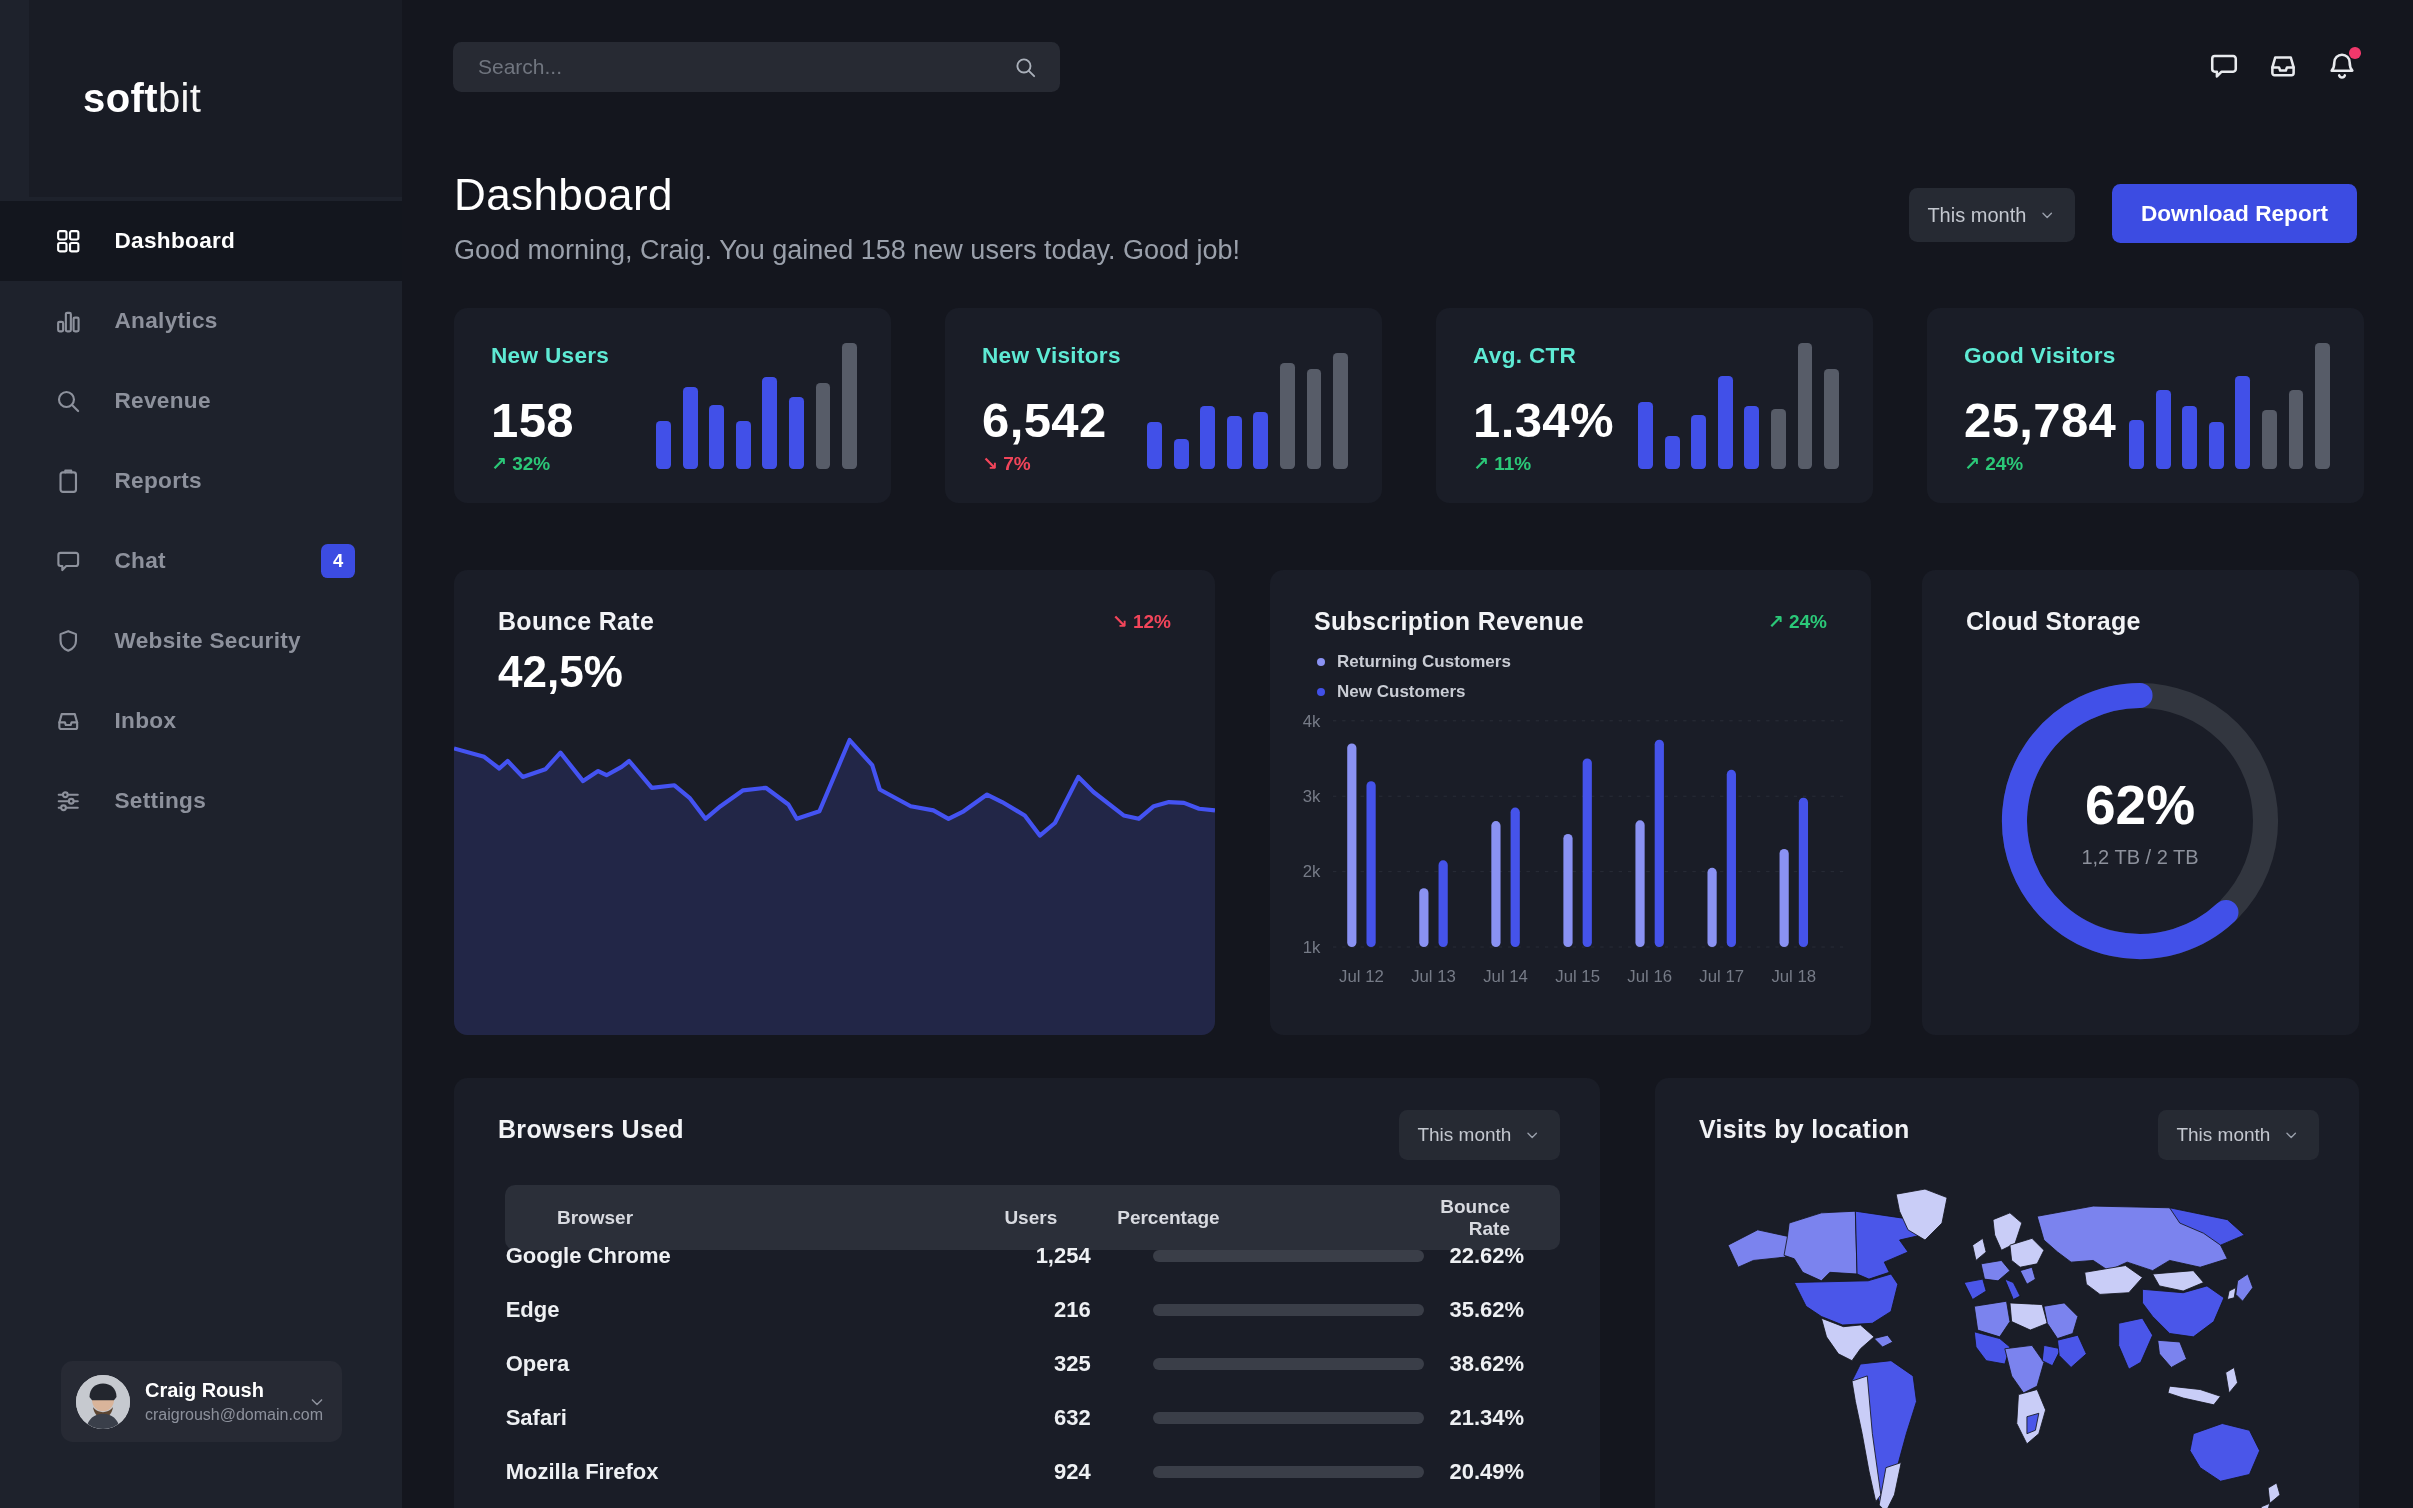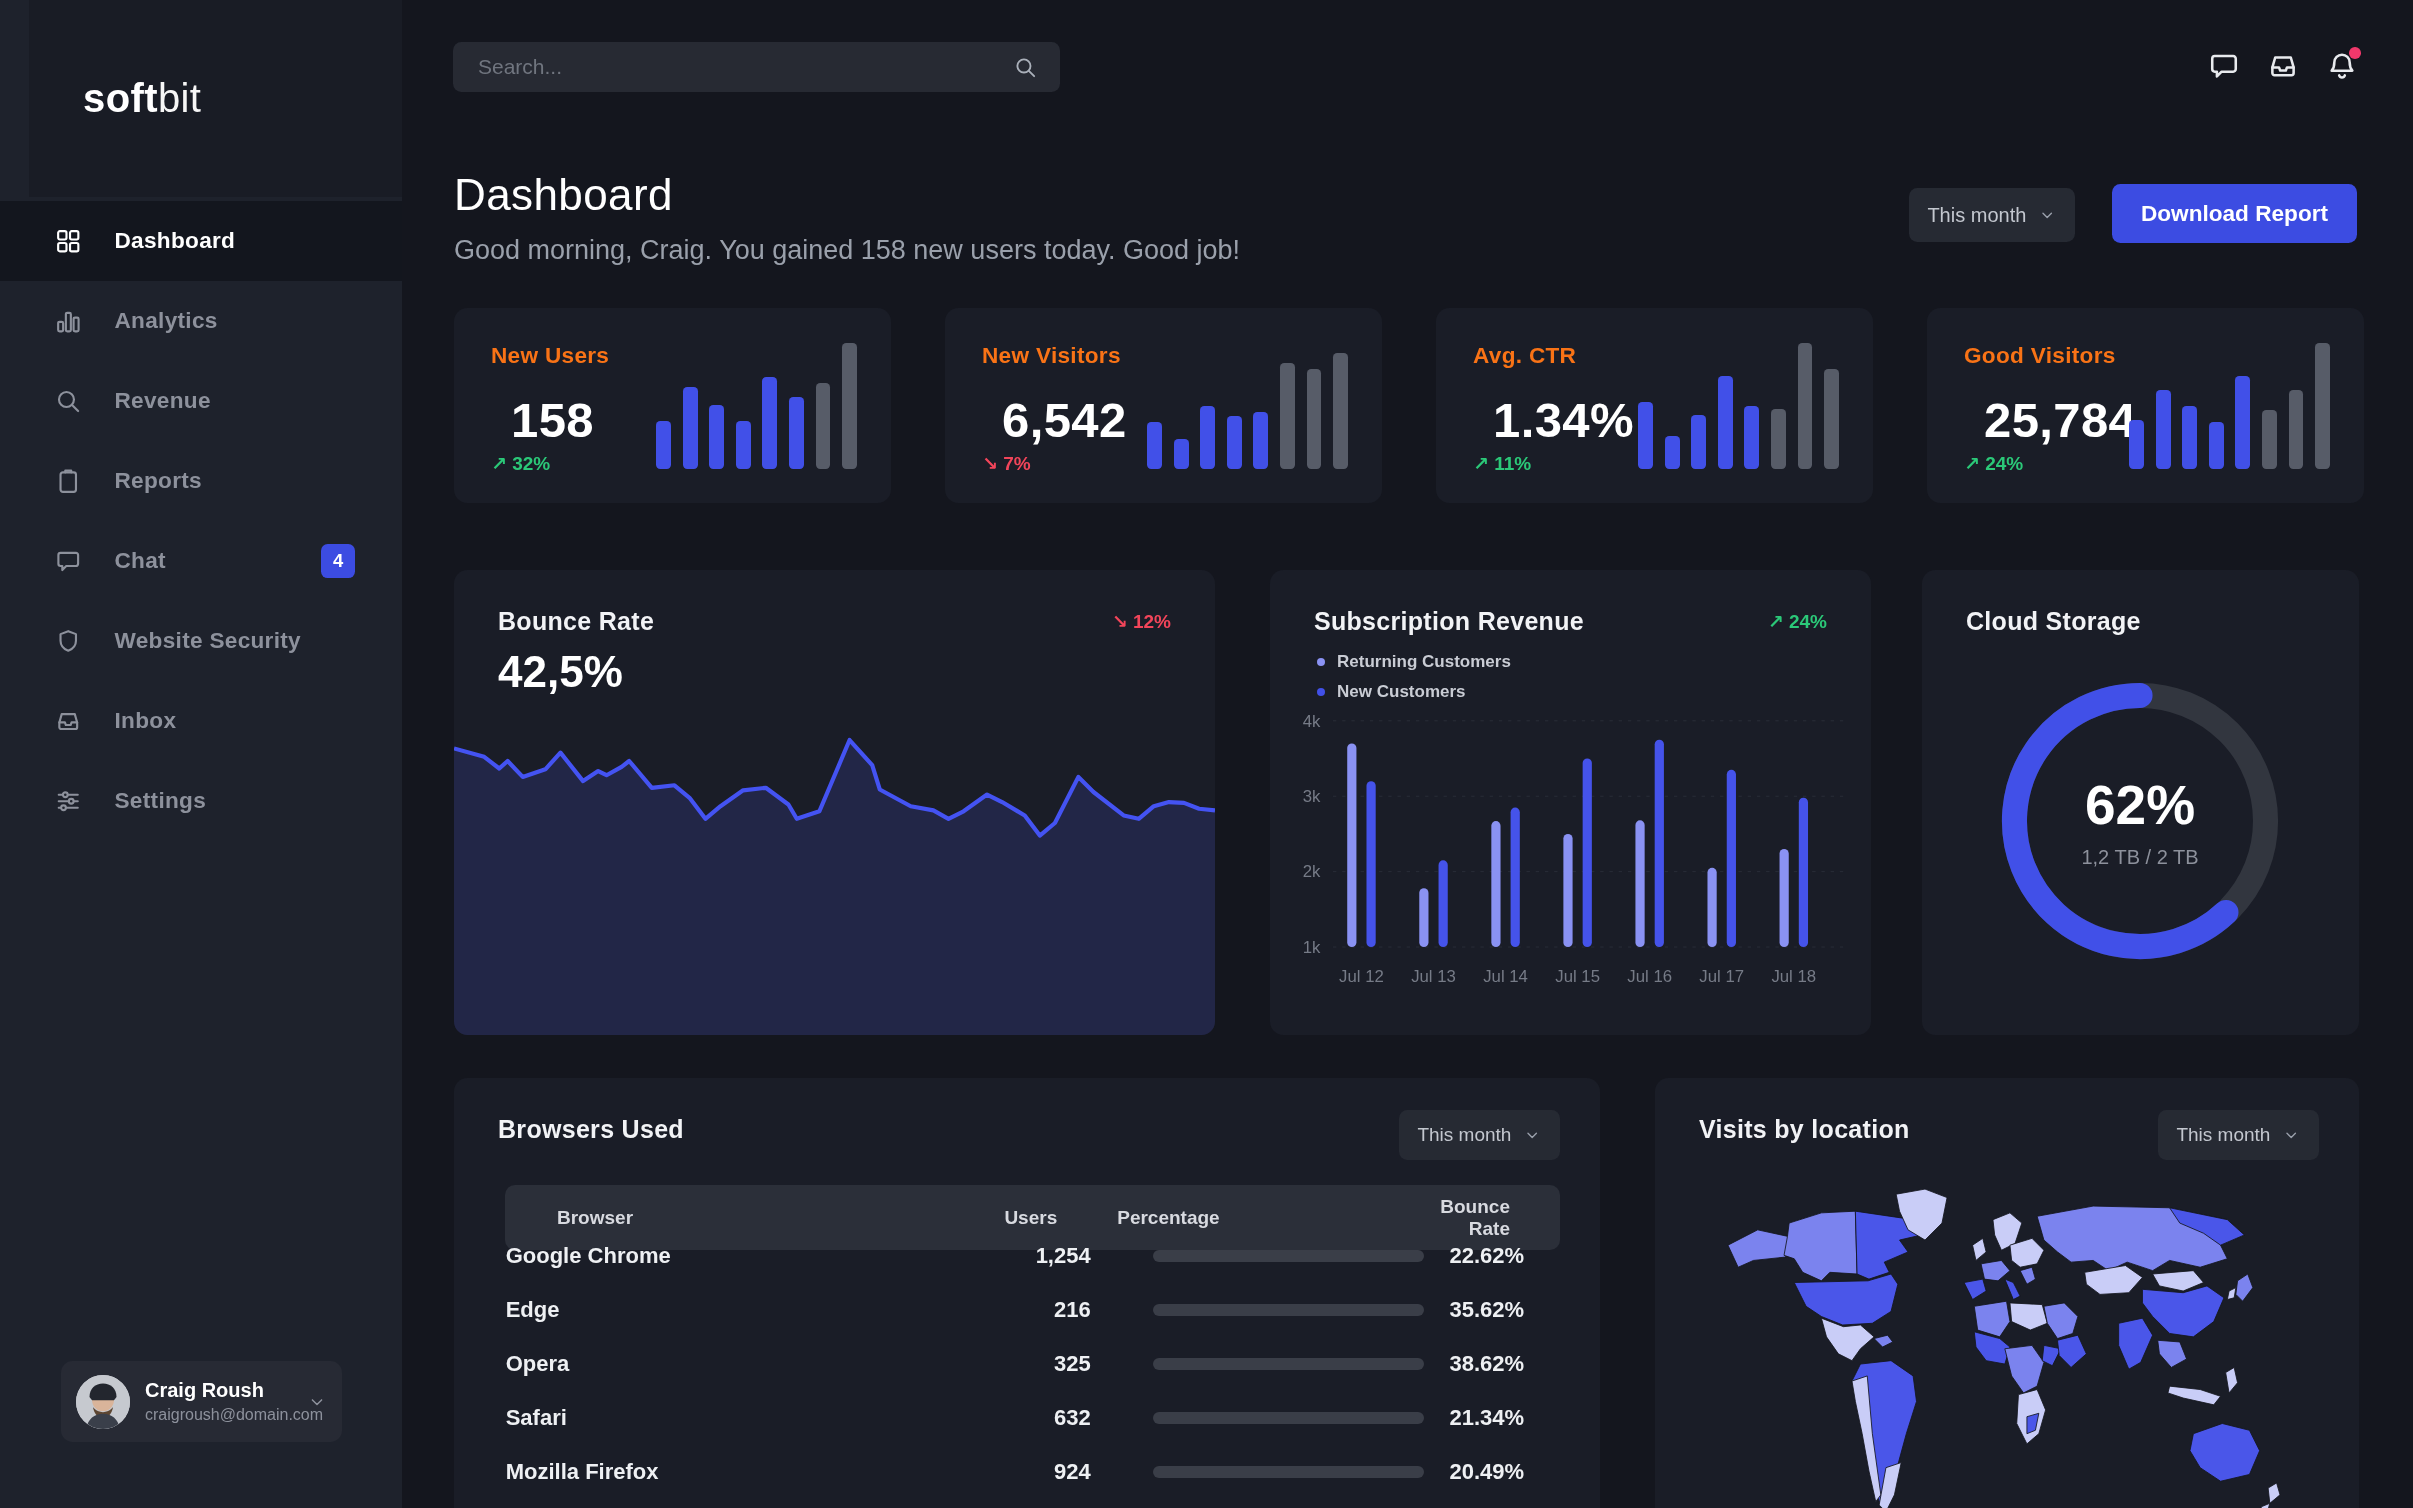--- a/index.html
+++ b/index.html
@@ -44,22 +44,22 @@
   .pill { background:#262a33; border-radius:8.4px; display:flex; align-items:center; justify-content:space-between; padding:0 18.4px; color:#c3c7cf; font-size:20px; cursor:pointer; }
   .pill .chev { width:18.4px; height:18.4px; color:#9aa0ab; }
   .filter-top { position:absolute; left:1909px; top:188px; width:166px; height:54px; }
   .btn-primary { position:absolute; left:2112px; top:184px; width:245px; height:59px; background:#3c4ce2; border:none; border-radius:8.4px; color:#fff; font-size:22.6px; font-weight:700; font-family:inherit; cursor:pointer; }
 
   
   .card { position:absolute; background:#1a1d27; border-radius:13.4px; }
 
   
   .stat-card { top:308px; width:437px; height:195px; padding:35px 37px; }
-  .stat-title { font-size:22.6px; color:#f97316; font-weight:700; letter-spacing:0.3px; }
-  .stat-value { position:absolute; left:37px; top:84px; font-size:49px; font-weight:700; color:#ffffff; letter-spacing:0.4px;margin-left:20px; }
+  .stat-title { font-size:22.6px; color:#5eead4; font-weight:700; letter-spacing:0.3px; }
+  .stat-value { position:absolute; left:37px; top:84px; font-size:49px; font-weight:700; color:#ffffff; letter-spacing:0.4px; }
   .stat-delta { position:absolute; left:37px; bottom:28.5px; font-size:19px; font-weight:700; }
   .up { color:#2bc878; } .down { color:#f2455a; }
   .spark { position:absolute; right:34px; bottom:34px; width:201px; height:126px; display:flex; align-items:flex-end; gap:11.7px; }
   .spark i { flex:1; border-radius:4.2px; background:#4150e8; }
   .spark i.g { background:#575c68; }
 
   
   #bounce-card { left:454px; top:570px; width:761px; height:465px; overflow:hidden; }
   .card-h { position:absolute; left:44px; top:37px; font-size:25px; font-weight:700; color:#f2f3f6; letter-spacing:0.3px; }
   #bounce-value { position:absolute; left:44px; top:77px; font-size:44px; font-weight:700; color:#ffffff; }

